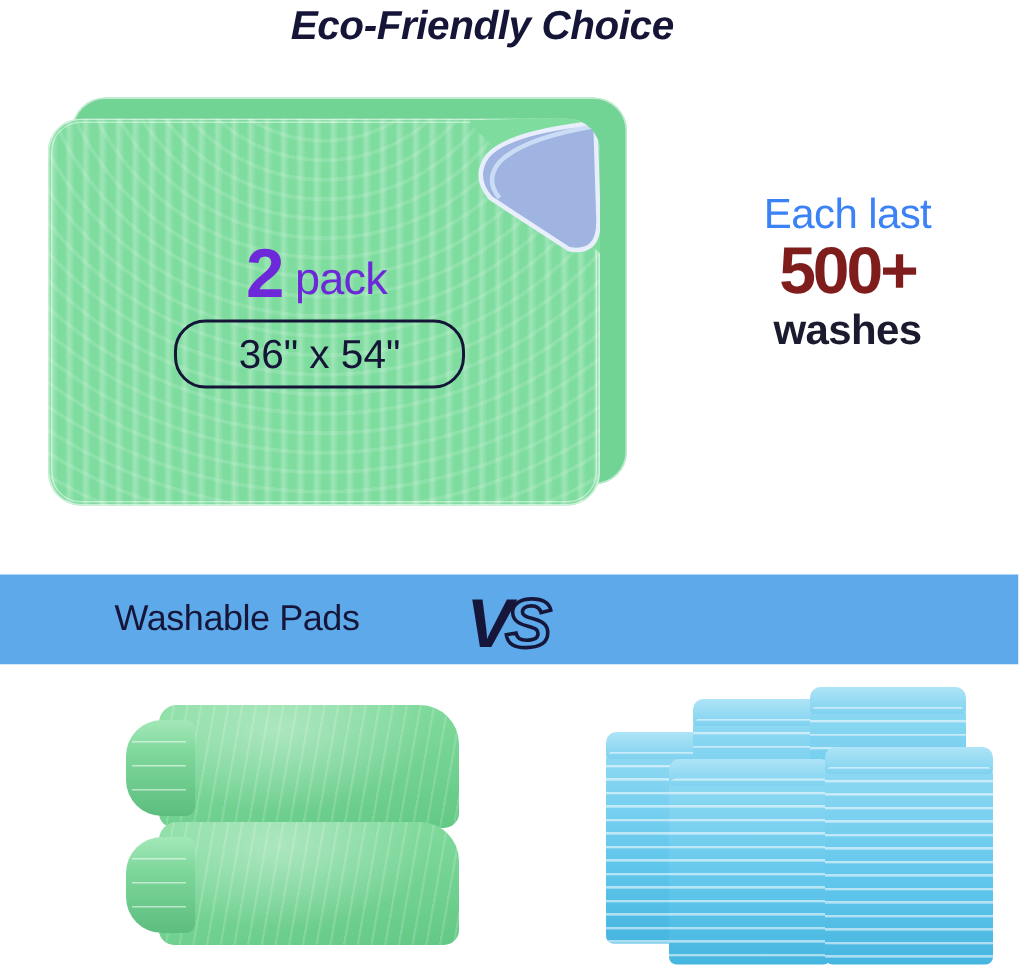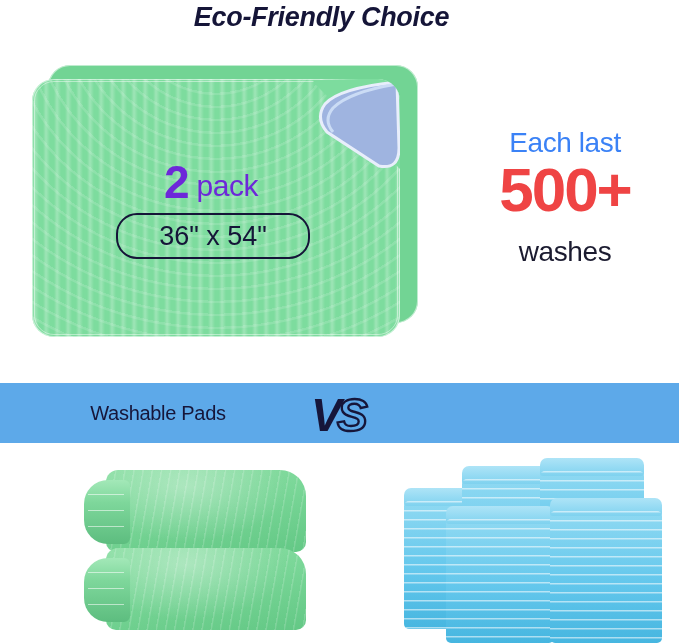--- a/index.html
+++ b/index.html
@@ -82,36 +82,36 @@
     color:#151538;font-size:27px;letter-spacing:0px;white-space:nowrap;
   }
 
   
   .claim{position:absolute;left:455px;top:128px;width:220px;text-align:center;}
   .claim-top{
     font-size:28px;color:#3b82f6;font-weight:400;letter-spacing:-0.4px;
     line-height:1.05;white-space:nowrap;
   }
   .claim-big{
-    font-size:62px;font-weight:bold;color:#ef4444;letter-spacing:-2px;
+    font-size:44px;font-weight:bold;color:#7f1d1d;letter-spacing:-2px;
     line-height:1.0;margin-top:2px;white-space:nowrap;
   }
   .claim-bottom{
-    font-size:28px;color:#1b1b30;font-weight:400;letter-spacing:-0.4px;
-    line-height:1.05;margin-top:16px;white-space:nowrap;
+    font-size:28px;color:#1b1b30;font-weight:700;letter-spacing:-0.4px;
+    line-height:1.05;margin-top:2px;white-space:nowrap;
   }
 
   
   .banner{
     position:absolute;left:0;top:383px;width:679px;height:60px;
     background:#5da9e9;
   }
   .banner-label{
     position:absolute;top:0;height:60px;display:flex;align-items:center;
-    color:#16163a;font-size:20px;letter-spacing:-0.3px;white-space:nowrap;
+    color:#16163a;font-size:24px;letter-spacing:-0.3px;white-space:nowrap;
   }
   .label-left{left:0;width:316px;justify-content:center;}
   .label-right{right:0;width:330px;justify-content:center;}
   .vs{
     position:absolute;left:311px;top:8px;width:70px;height:46px;
   }
   .vs svg{display:block;}
 
   
   .bottom{position:absolute;left:0;top:443px;width:679px;height:201px;background:#fff;}

